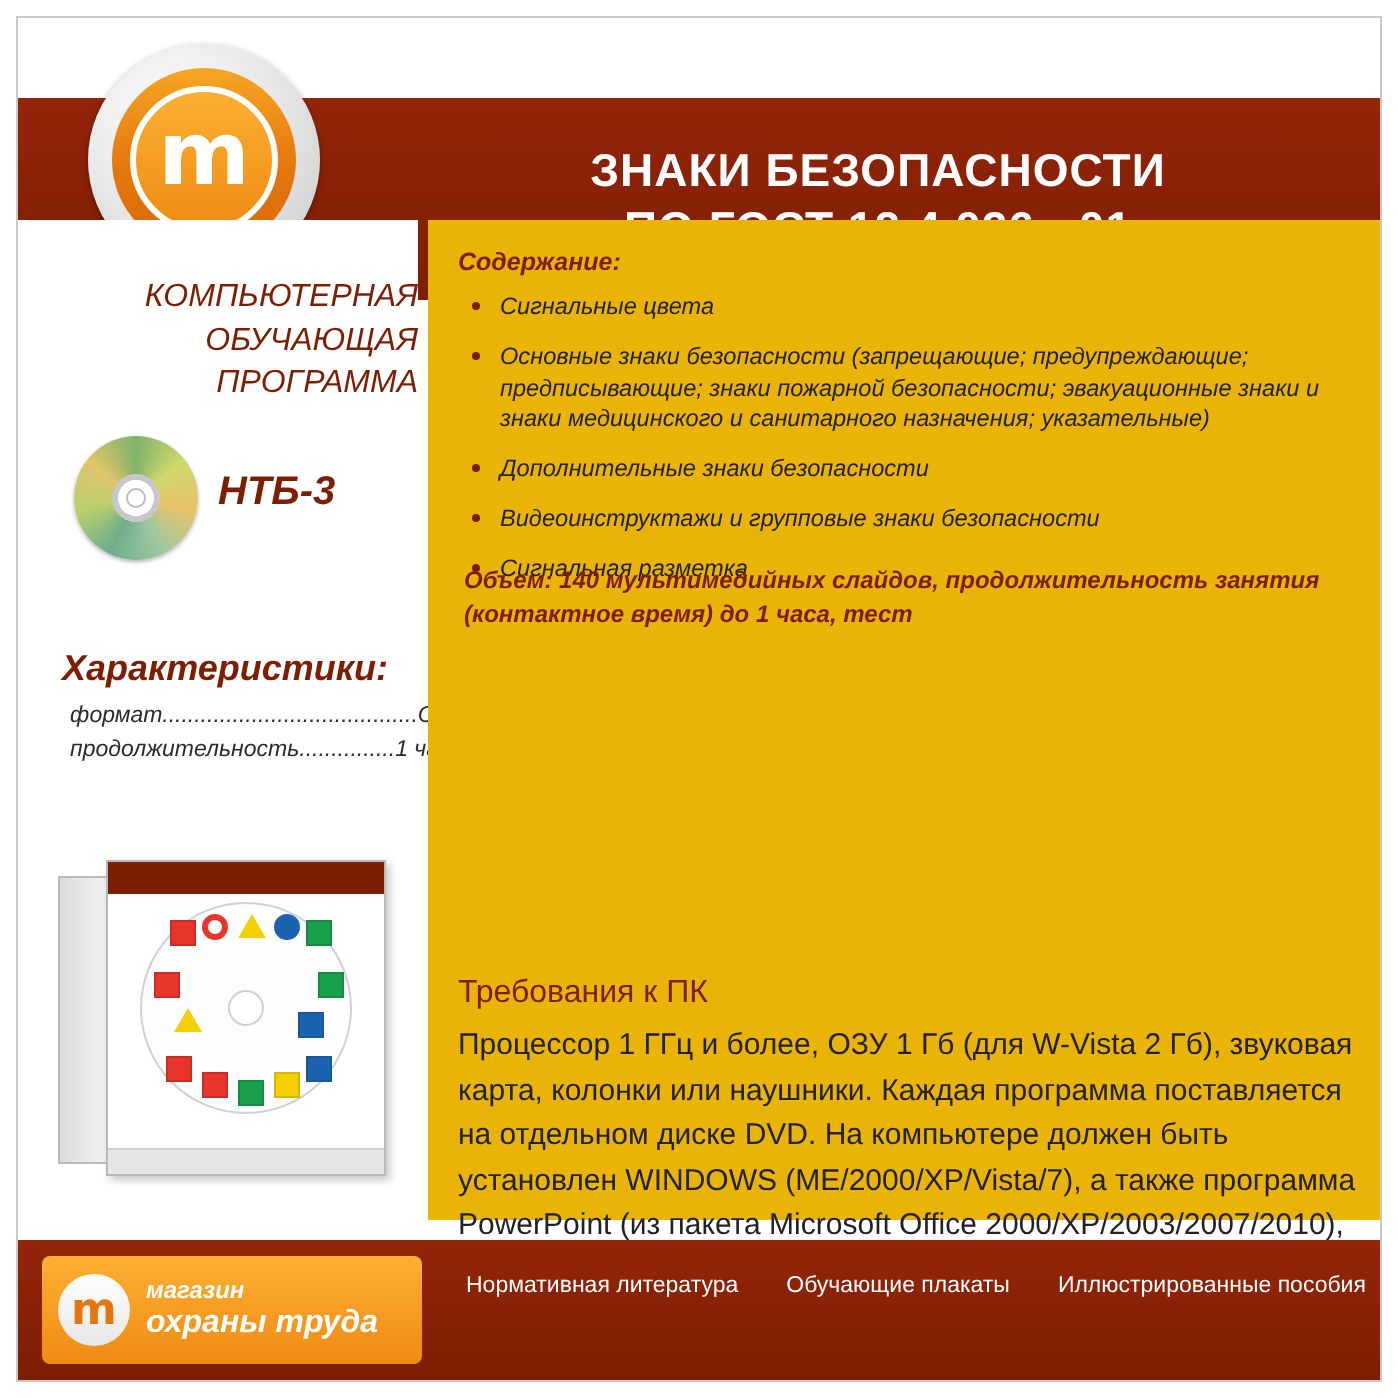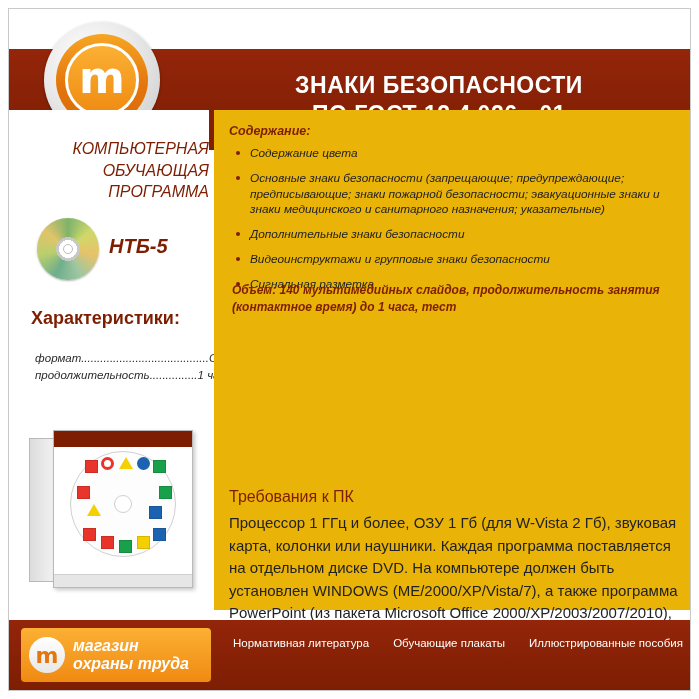--- a/index.html
+++ b/index.html
@@ -82,22 +82,22 @@
   }
   .cd:after{
     content:"";position:absolute;left:26px;top:26px;width:10px;height:10px;border-radius:50%;
     background:#ffffff;border:1px solid #bdbdbd;box-sizing:border-box;
   }
   .cd-label{
     position:absolute;left:100px;top:17px;
     color:#7d1e02;font-weight:bold;font-size:20px;font-style:italic;
   }
   .char-title{
-    position:absolute;left:22px;top:198px;
-    color:#7d1e02;font-weight:bold;font-size:18px;
+    position:absolute;left:22px;top:214px;
+    color:#7d1e02;font-style:italic;font-weight:bold;font-size:18px;
   }
   .char-list{
     position:absolute;left:26px;top:240px;width:165px;
     font-style:italic;font-size:11.5px;color:#2b2b2b;line-height:1.5;
   }
   .char-list div{white-space:nowrap;}
 
   
   .box-art{
     position:absolute;left:20px;top:320px;width:170px;height:160px;
@@ -178,21 +178,21 @@
   .shop-ico{
     width:36px;height:36px;border-radius:50%;margin-left:8px;
     background:linear-gradient(180deg,#ffffff 0%, #e7e7e7 100%);
     display:flex;align-items:center;justify-content:center;
     color:#e4760d;font-weight:bold;font-size:22px;font-family:"DejaVu Sans",sans-serif;
     flex:0 0 auto;
   }
   .shop-txt{
     margin-left:8px;color:#ffffff;font-weight:bold;font-style:italic;line-height:1.15;
   }
-  .shop-txt .t1{font-size:16px;display:block;}
+  .shop-txt .t1{font-size:12px;display:block;}
   .shop-txt .t2{font-size:16px;display:block;}
 
   .flinks{
     position:absolute;left:212px;top:10px;width:462px;height:50px;
     color:#ffffff;font-size:11.5px;
   }
   .flinks .row{display:flex;height:25px;align-items:center;}
   .flinks .cell{padding:0 12px;white-space:nowrap;}
   .flinks .sep{width:1px;height:13px;background:rgba(255,255,255,.55);}
 </style>
@@ -219,21 +219,21 @@
 
   <div class="left-col">
     <div class="prog-title">
       <div>КОМПЬЮТЕРНАЯ</div>
       <div>ОБУЧАЮЩАЯ</div>
       <div>ПРОГРАММА</div>
     </div>
 
     <div class="cd-row">
       <div class="cd"></div>
-      <div class="cd-label">НТБ-5</div>
+      <div class="cd-label">НТБ-3</div>
     </div>
 
     <div class="char-title">Характеристики:</div>
     <div class="char-list">
       <div>формат........................................CD</div>
       <div>продолжительность...............1 час</div>
     </div>
 
     <div class="box-art">
       <div class="box-back"></div>
@@ -258,21 +258,21 @@
           <div class="sq" style="left:82px;top:76px;background:#1b63b0;"></div>
         </div>
         <div class="box-foot"></div>
       </div>
     </div>
   </div>
 
   <div class="right-col">
     <div class="sod-title">Содержание:</div>
     <ul class="bullets">
-      <li>Содержание цвета</li>
+      <li>Сигнальные цвета</li>
       <li>Основные знаки безопасности (запрещающие; предупреждающие; предписывающие; знаки пожарной безопасности; эвакуационные знаки и знаки медицинского и санитарного назначения; указательные)</li>
       <li>Дополнительные знаки безопасности</li>
       <li>Видеоинструктажи и групповые знаки безопасности</li>
       <li>Сигнальная разметка</li>
     </ul>
     <div class="volume">Объем: 140 мультимедийных слайдов, продолжительность занятия (контактное время) до 1 часа, тест</div>
 
     <div class="req-title">Требования к ПК</div>
     <div class="req-body">Процессор 1 ГГц и более, ОЗУ 1 Гб (для W-Vista 2 Гб), звуковая карта, колонки или наушники. Каждая программа поставляется на отдельном диске DVD. На компьютере должен быть установлен WINDOWS (ME/2000/XP/Vista/7), а также программа PowerPoint (из пакета Microsoft Office 2000/XP/2003/2007/2010), под управлением которого работают программы</div>
   </div>

